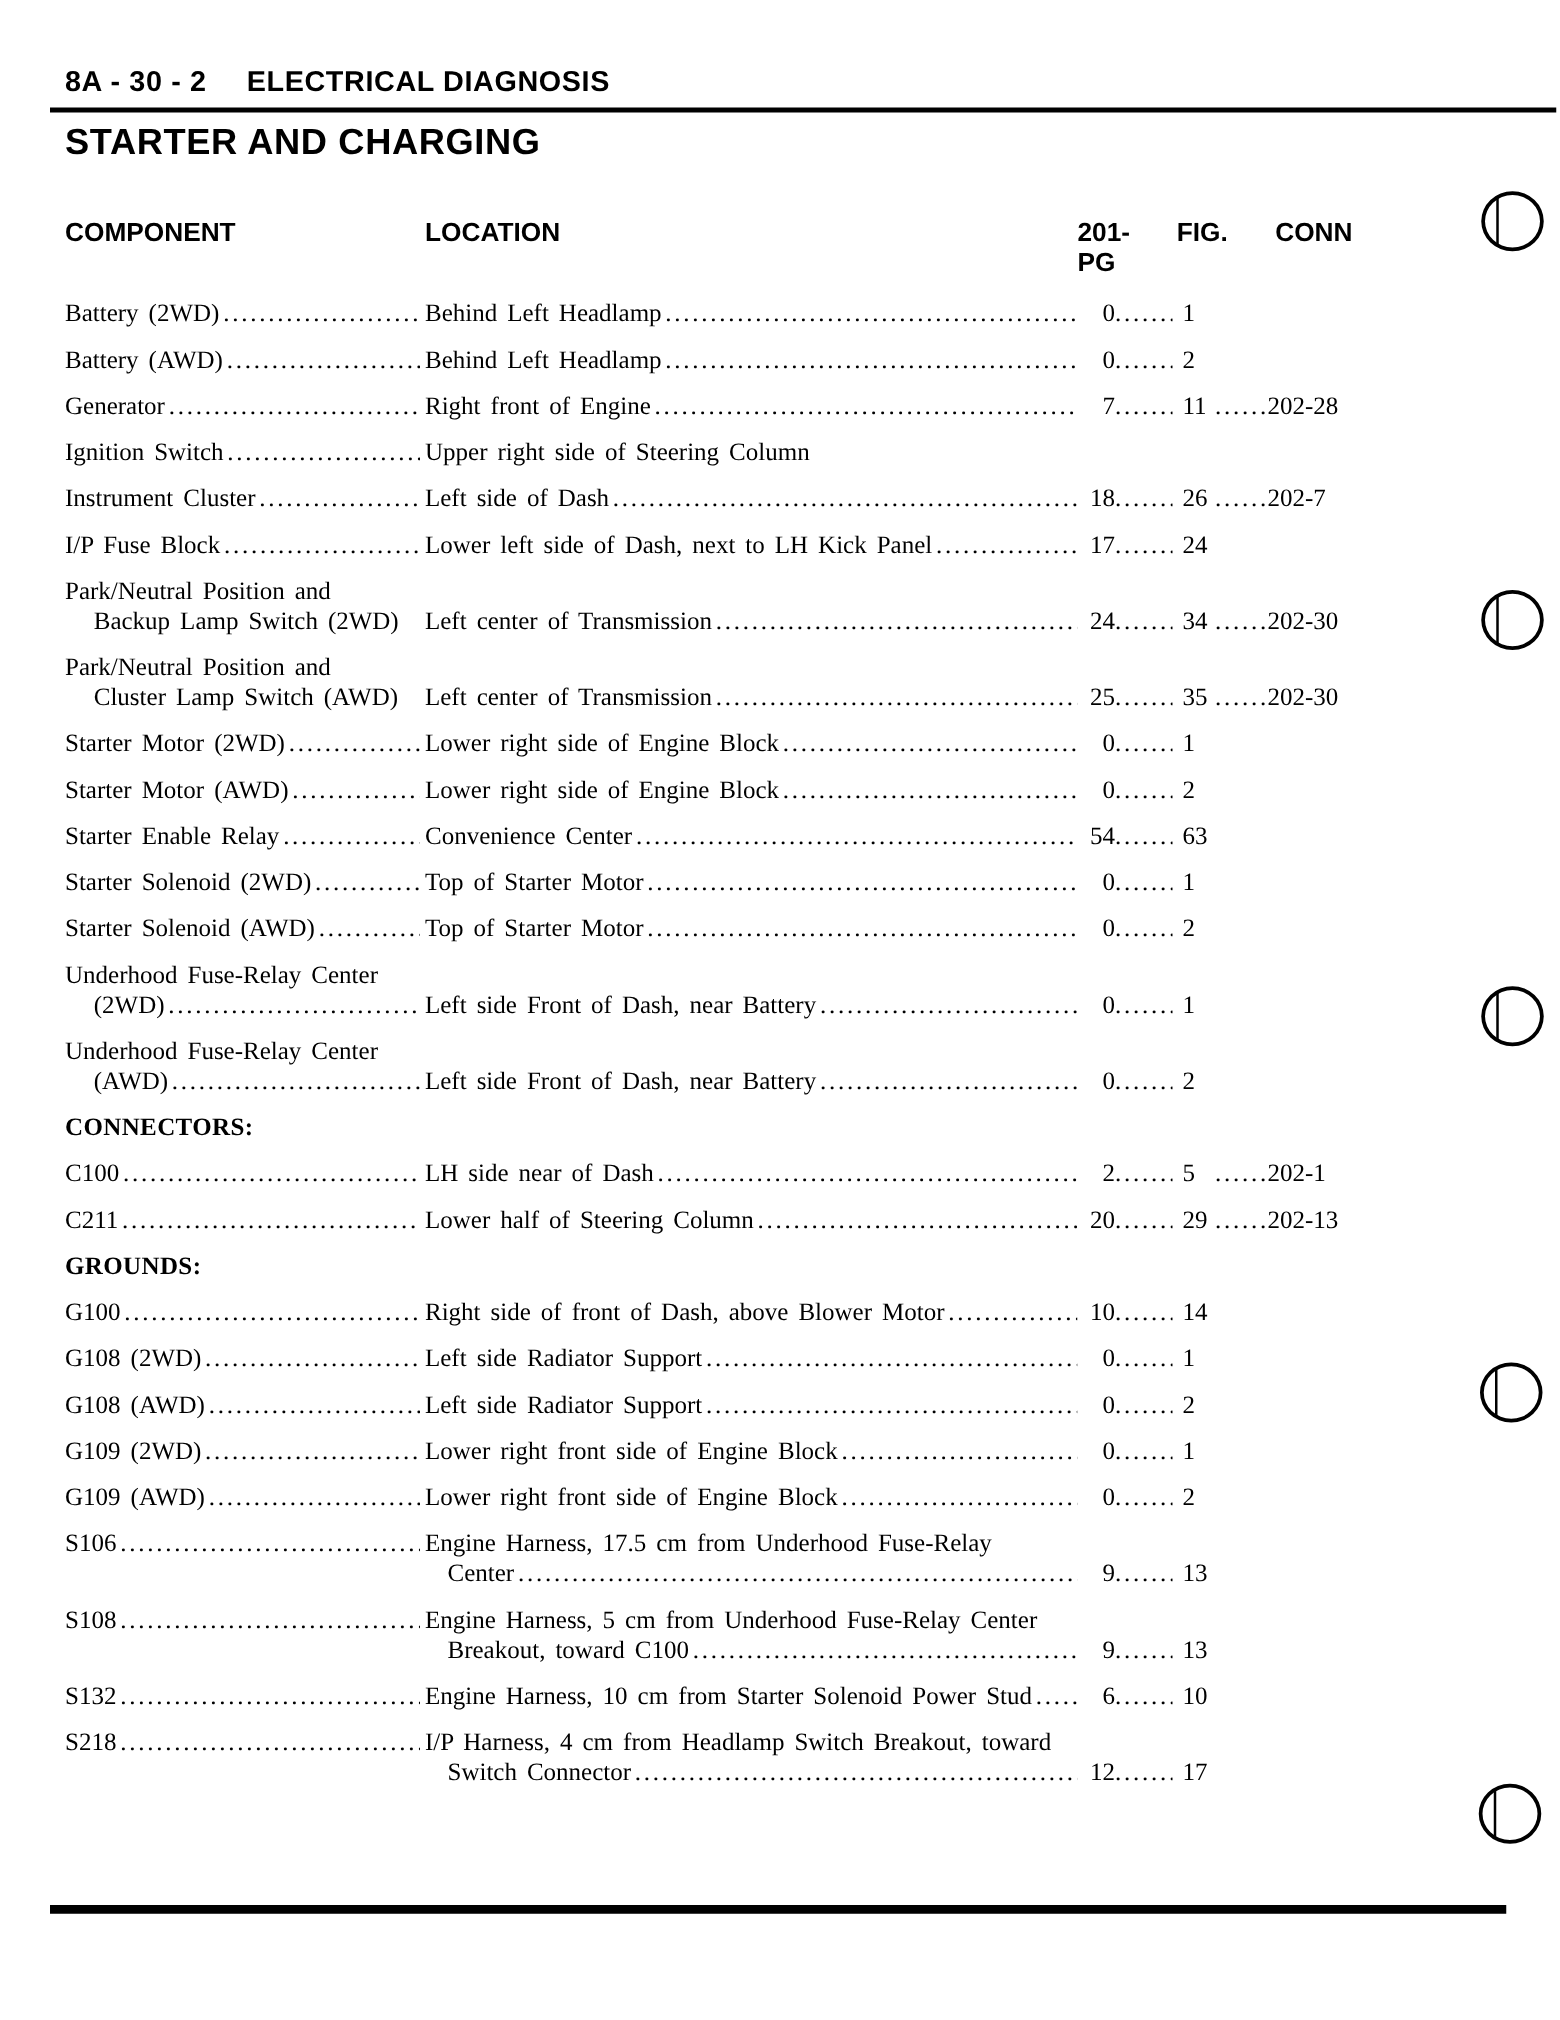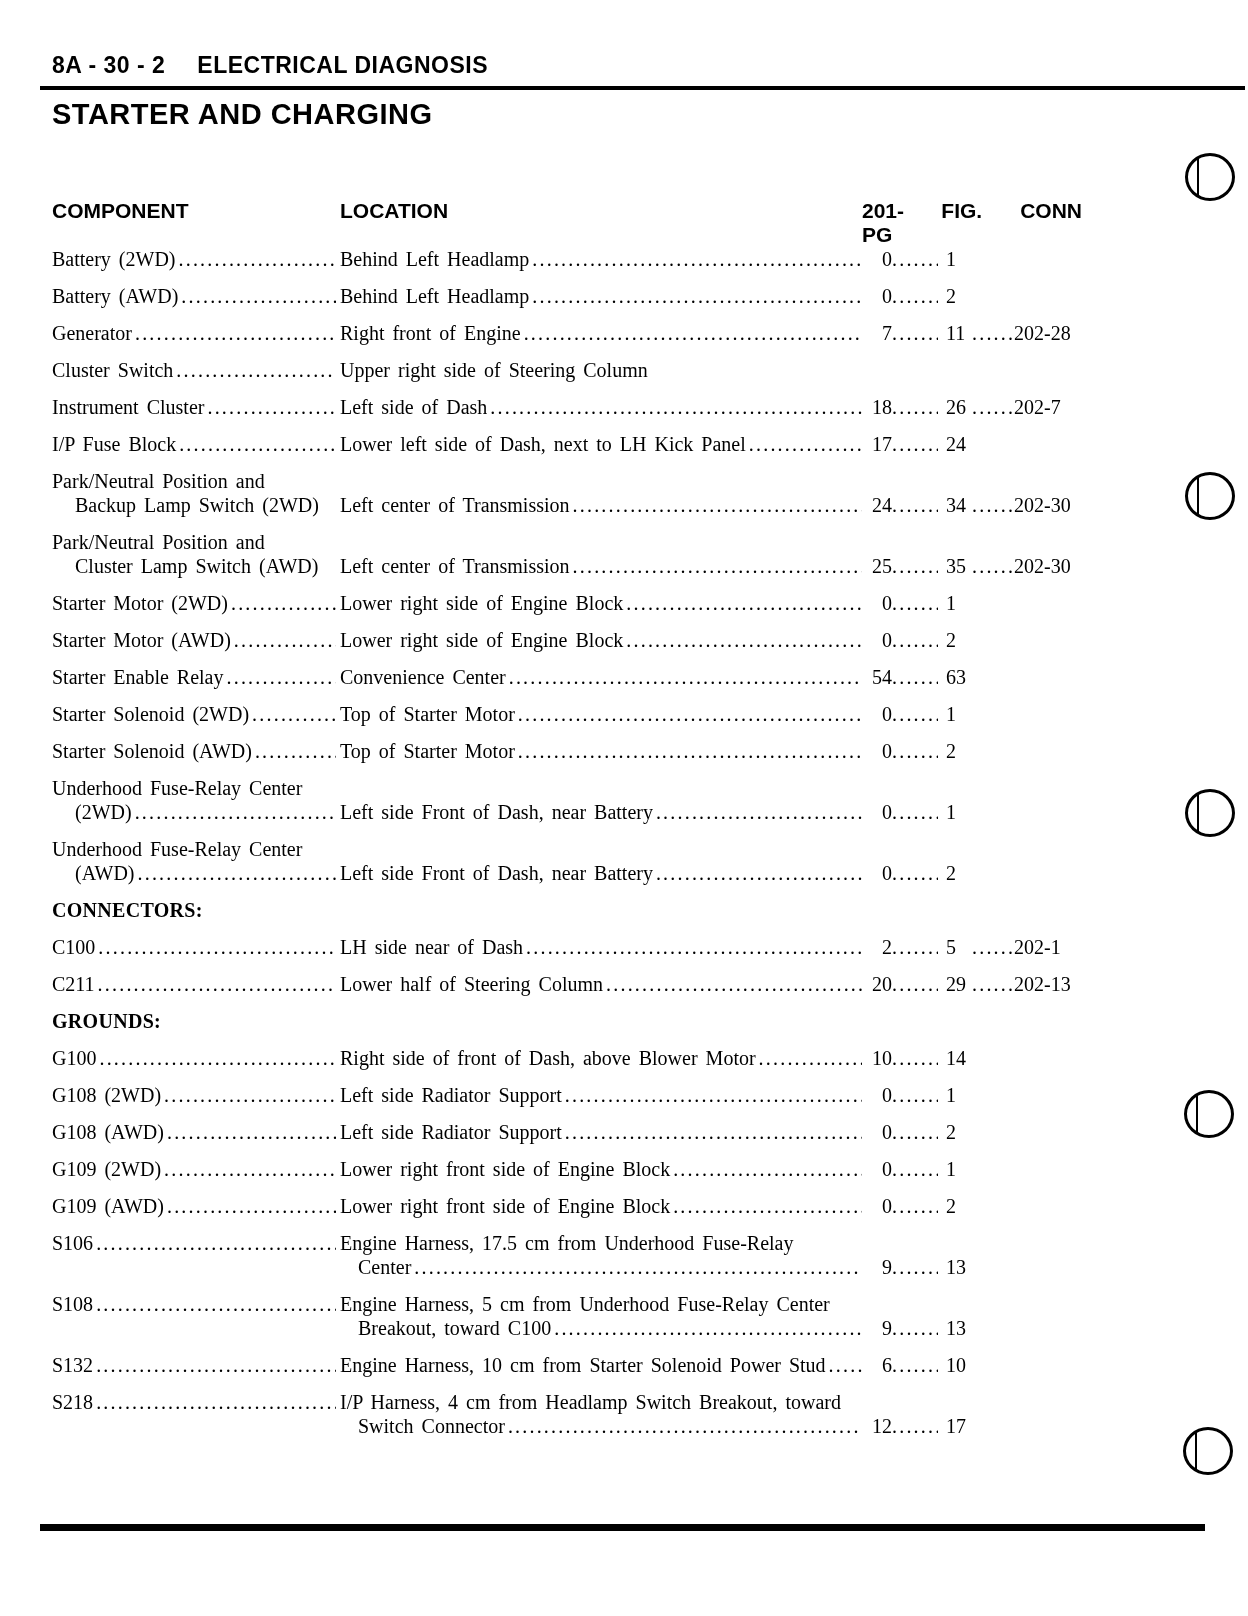--- a/index.html
+++ b/index.html
@@ -15,31 +15,31 @@
     font-family:"Liberation Sans", sans-serif; font-weight:bold;
     font-size:23px; letter-spacing:0.5px; display:flex; gap:32px;
   }
   .header-rule { width:1205px; height:4px; background:#000; margin-top:7px; margin-left:-12px; }
   .doc-title {
     font-family:"Liberation Sans", sans-serif; font-weight:bold;
     font-size:29px; letter-spacing:0.5px; margin-top:8px;
   }
 
   .col-headers {
-    display:flex; margin-top:68px; width:1030px;
+    display:flex; margin-top:44px; width:1030px;
     font-family:"Liberation Sans", sans-serif; font-weight:bold; font-size:21px;
     align-items:baseline;
   }
   .col-headers .c1 { width:288px; flex:none; }
   .col-headers .c2 { flex:1; }
   .col-headers .cnums { width:220px; flex:none; display:flex; align-items:baseline;gap:12px; }
   .col-headers .chfig { margin-left:14px; }
   .col-headers .chconn { margin-left:26px; }
 
-  .table { width:1030px; }
+  .table { margin-top:16px; width:1030px; }
   .row { margin-bottom:13px; }
   .section-row {
     font-weight:bold; font-size:20px; line-height:24px;
     margin-bottom:13px; letter-spacing:0.3px; word-spacing:2px;
   }
   .line { display:flex; align-items:baseline; line-height:24px; font-size:20px; }
   .cell { display:flex; align-items:baseline; overflow:hidden; min-width:0; }
   .comp { width:288px; flex:none; padding-right:4px; }
   .comp.indent { padding-left:23px;text-align:center; }
   .loc  { flex:1; min-width:0; }
@@ -148,21 +148,21 @@
             <span class="dots pgdots">......................................................................................................................................................</span>
             <span class="fig-num">11</span>
             <span class="dots figdots">......................................................................................................................................................</span>
             <span class="conn-val">202-28</span>
           </span>
         </div>
       </div>
       <div class="row">
         <div class="line">
           <span class="cell comp">
-            <span class="txt">Cluster Switch</span>
+            <span class="txt">Ignition Switch</span>
             <span class="dots">......................................................................................................................................................</span>
           </span>
           <span class="cell loc">
             <span class="txt">Upper right side of Steering Column</span>
           </span>
         </div>
       </div>
       <div class="row">
         <div class="line">
           <span class="cell comp">

